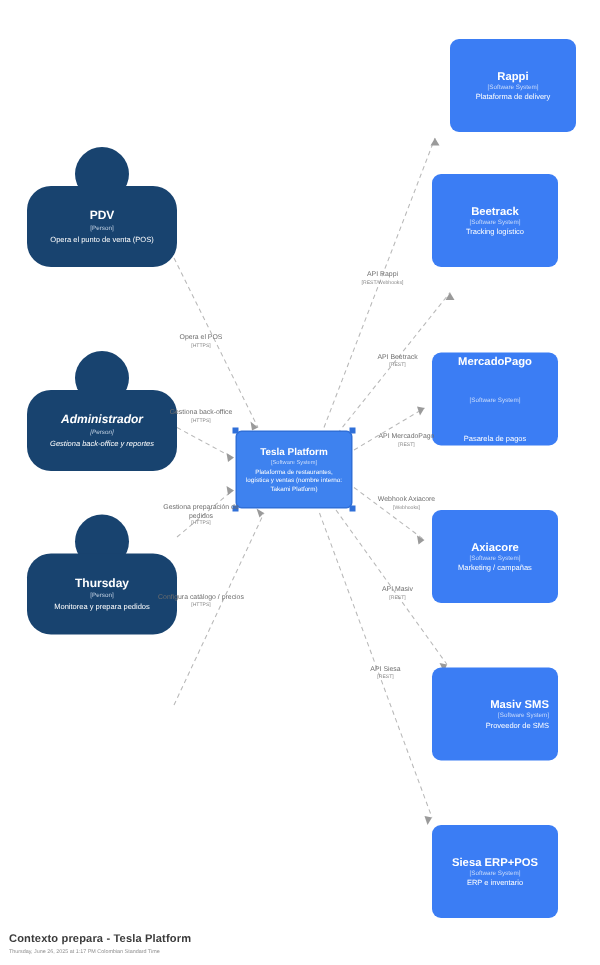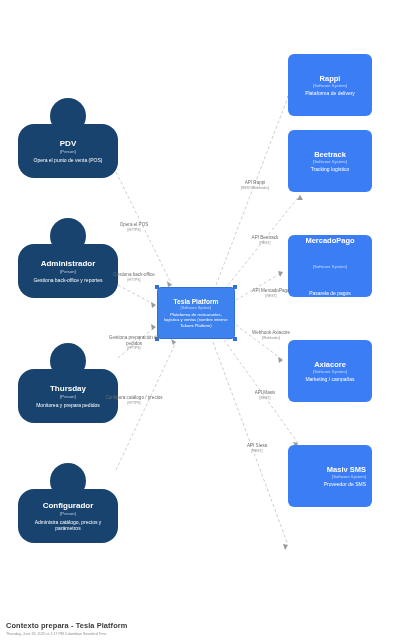--- a/index.html
+++ b/index.html
@@ -216,54 +216,46 @@
 
   <div class="person" style="left:18px; top:98px;">
     <div class="person-head"></div>
     <div class="person-body">
       <div class="person-name">PDV</div>
       <div class="person-type">[Person]</div>
       <div class="person-desc">Opera el punto de venta (POS)</div>
     </div>
   </div>
 
-  <div class="person" style="left:18px; top:218px;">
+  <div class="person" style="left:18px; top:234px;font-style:italic;">
     <div class="person-head"></div>
     <div class="person-body">
       <div class="person-name">Administrador</div>
       <div class="person-type">[Person]</div>
       <div class="person-desc">Gestiona back-office y reportes</div>
     </div>
   </div>
 
   <div class="person" style="left:18px; top:343px;">
     <div class="person-head"></div>
     <div class="person-body">
       <div class="person-name">Thursday</div>
       <div class="person-type">[Person]</div>
       <div class="person-desc">Monitorea y prepara pedidos</div>
     </div>
   </div>
 
-  <div class="person" style="left:18px; top:463px;">
-    <div class="person-head"></div>
-    <div class="person-body">
-      <div class="person-name">Configurador</div>
-      <div class="person-type">[Person]</div>
-      <div class="person-desc">Administra catálogo, precios y parámetros</div>
-    </div>
-  </div>
-
-  <div class="system" style="left:288px; top:26px;margin-top:28px;">
+
+  <div class="system" style="left:300px; top:26px;">
     <div class="system-name">Rappi</div>
     <div class="system-type">[Software System]</div>
     <div class="system-desc">Plataforma de delivery</div>
   </div>
 
-  <div class="system" style="left:288px; top:130px;">
+  <div class="system" style="left:288px; top:116px;">
     <div class="system-name">Beetrack</div>
     <div class="system-type">[Software System]</div>
     <div class="system-desc">Tracking logístico</div>
   </div>
 
   <div class="system" style="left:288px; top:235px;gap:19px;">
     <div class="system-name">MercadoPago</div>
     <div class="system-type">[Software System]</div>
     <div class="system-desc">Pasarela de pagos</div>
   </div>
@@ -273,20 +265,25 @@
     <div class="system-type">[Software System]</div>
     <div class="system-desc">Marketing / campañas</div>
   </div>
 
   <div class="system" style="left:288px; top:445px;align-items:flex-end;">
     <div class="system-name">Masiv SMS</div>
     <div class="system-type">[Software System]</div>
     <div class="system-desc">Proveedor de SMS</div>
   </div>
 
+  <div class="system" style="left:288px; top:550px;">
+    <div class="system-name">Siesa ERP+POS</div>
+    <div class="system-type">[Software System]</div>
+    <div class="system-desc">ERP e inventario</div>
+  </div>
 
   <div id="central-system">
     <div class="system-name">Tesla Platform</div>
     <div class="system-type">[Software System]</div>
     <div class="system-desc">Plataforma de restaurantes, logística y ventas (nombre interno: Takami Platform)</div>
   </div>
   <div class="sel-handle" style="left:155px; top:285px;"></div>
   <div class="sel-handle" style="left:233px; top:285px;"></div>
   <div class="sel-handle" style="left:155px; top:337px;"></div>
   <div class="sel-handle" style="left:233px; top:337px;"></div>

